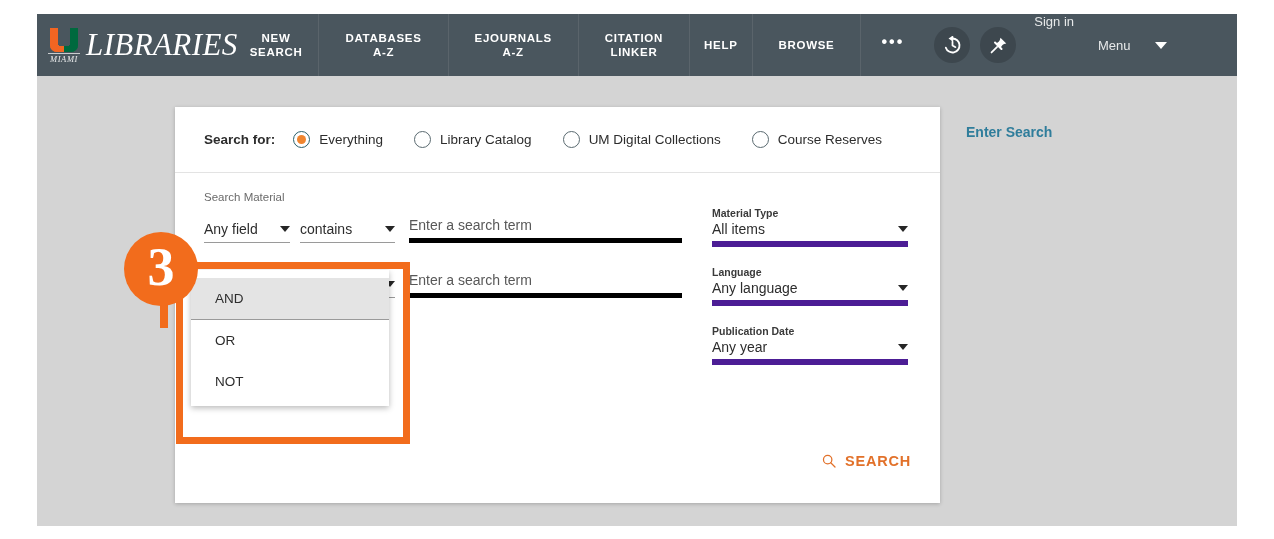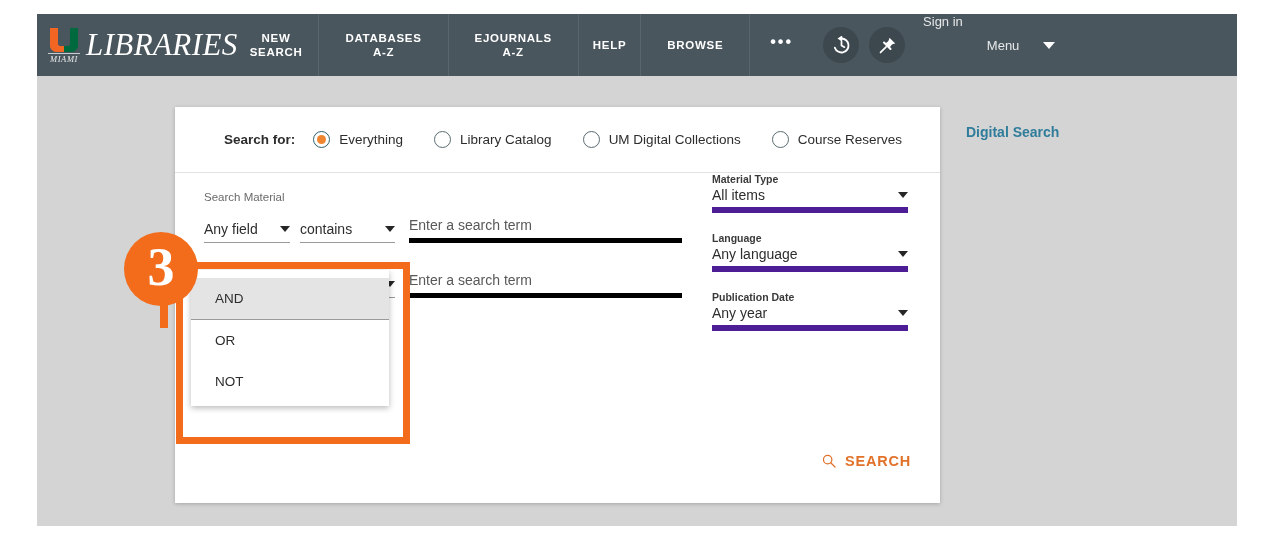--- a/index.html
+++ b/index.html
@@ -198,21 +198,20 @@
     display: flex;
     align-items: center;
     padding-left: 29px;
     box-sizing: border-box;
   }
   .searchfor-label {
     font-size: 13.5px;
     font-weight: bold;
     color: #2d2d2d;
     margin-right: 18px;
-    margin-left: 20px;
   }
   .radio-opt {
     display: flex;
     align-items: center;
     gap: 9px;
     margin-right: 31px;
     cursor: pointer;
     font-size: 13.5px;
     color: #2d2d2d;
   }
@@ -290,21 +289,21 @@
     color: #e2712a;
     font-size: 12px;
     font-weight: bold;
     letter-spacing: 0.5px;
     cursor: pointer;
   }
 
   
   .rightcol {
     position: absolute;
-    left: 537px; top: 0;
+    left: 537px; top: 34px;
     width: 196px;
   }
   .rfield { margin-bottom: 19px; }
   .rfield-label {
     font-size: 10.5px;
     font-weight: bold;
     color: #3a3a3a;
     margin-bottom: 2px;
   }
   .rfield-sel {
@@ -431,20 +430,24 @@
       <span>SEARCH</span>
     </div>
     <div class="navitem wide">
       <span>DATABASES</span>
       <span>A-Z</span>
     </div>
     <div class="navitem wide">
       <span>EJOURNALS</span>
       <span>A-Z</span>
     </div>
+    <div class="navitem wide">
+      <span>CITATION</span>
+      <span>LINKER</span>
+    </div>
     <div class="navitem">
       <span>HELP</span>
     </div>
     <div class="navitem wide">
       <span>BROWSE</span>
     </div>
     <div class="navitem dots">
       <span>•••</span>
     </div>
 
@@ -555,21 +558,21 @@
       <div class="searchbtn">
         <svg width="16" height="16" viewBox="0 0 24 24">
           <circle cx="10" cy="10" r="6.3" fill="none" stroke="#e2712a" stroke-width="1.9"></circle>
           <path d="M14.6 14.6 L21 21" stroke="#e2712a" stroke-width="1.9" stroke-linecap="round"></path>
         </svg>
         <span>SEARCH</span>
       </div>
     </div>
   </div>
 
-  <div class="simple-search">Digital Search</div>
+  <div class="simple-search">Enter Search</div>
 
   <div class="dropdown">
     <div class="dd-item sel">AND</div>
     <div class="dd-item">OR</div>
     <div class="dd-item">NOT</div>
   </div>
 
   <div class="anno-tail"></div>
   <div class="anno-stem"></div>
   <div class="anno-box"></div>

